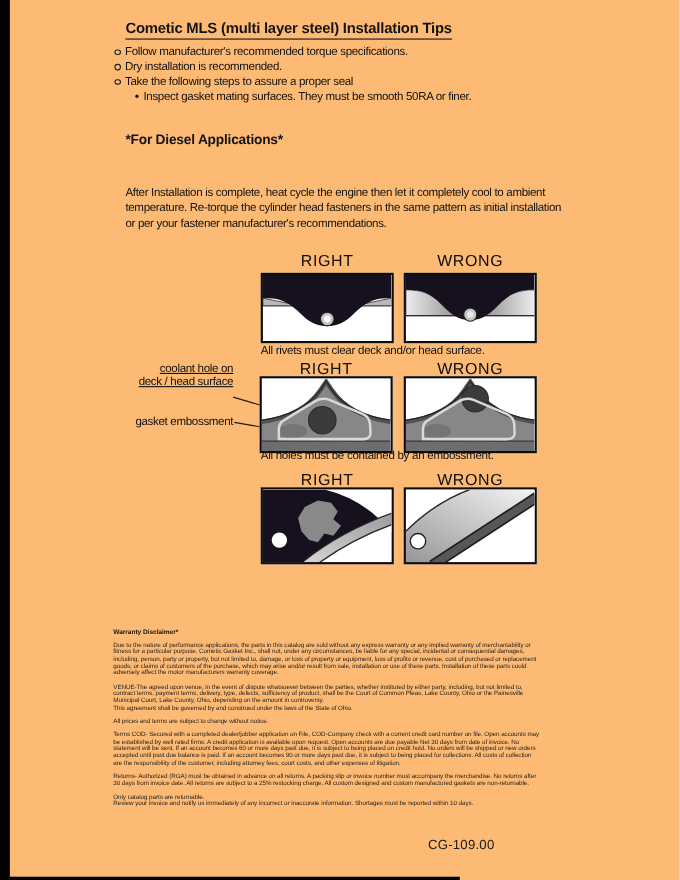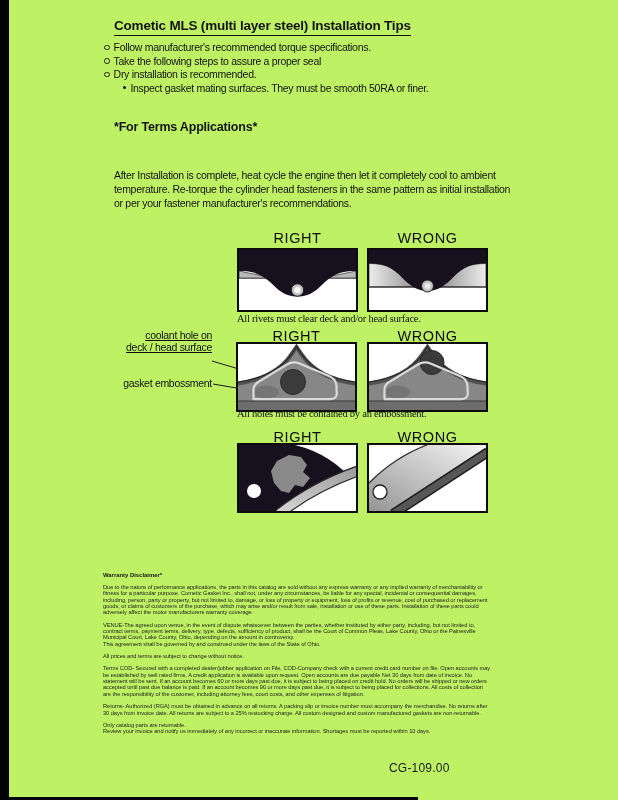--- a/index.html
+++ b/index.html
@@ -1,17 +1,17 @@
 <!DOCTYPE html>
 <html style="--c-ink: #17101f; --c-text: #141414; --c-gray-wedge: #b9b9b9; --c-gray-body: #878787; --c-gray-hole: #3b3b3b; --c-gray-bottom-band: #6d6d6d; --c-embossment-line: #d9d9d9;"><head>
 <meta charset="utf-8">
 <style>
   html,body { margin:0; padding:0; background:#e9e9e9; }
   .page {
-    position:relative; width:618px; height:800px; background:#bef264;
+    position:relative; width:618px; height:800px; background:#fdba74;
     font-family:"Liberation Sans", sans-serif; color:var(--c-text,#141414);
     overflow:hidden;
   }
   .abs { position:absolute; }
   .leftbar { left:0; top:0; width:9px; height:800px; background:#030303; }
   .bottombar { left:9px; top:797px; width:409px; height:3px; background:#030303; }
 
   .title {
     left:114px; top:18px; font-size:13.5px; font-weight:bold;
     border-bottom:1.6px solid #111; padding-bottom:2px; letter-spacing:-0.2px;
@@ -26,21 +26,21 @@
   .body-txt { font-size:10.5px; letter-spacing:-0.3px; line-height:13.6px; color:#121212; }
 
   .h2 { left:114px; top:120px; font-size:12.5px; font-weight:bold; letter-spacing:-0.2px; }
   .para { left:114px; font-size:10.5px; letter-spacing:-0.3px; line-height:13.8px; color:#121212; }
   .pre { white-space:pre-line; }
 
   .dlabel { width:121px; text-align:center; font-size:14.5px; letter-spacing:0.6px; color:#0e0e0e; }
   .dbox { width:117px; height:60px; border:2px solid #0c0c0c; overflow:hidden; background:#fff; }
   .dbox svg { display:block; }
   .dbox.tall { height:66px; }
-  .caption { font-size:10.5px; letter-spacing:-0.25px; line-height:12.2px; color:#111;font-family:Liberation Serif, serif; }
+  .caption { font-size:10.5px; letter-spacing:-0.25px; line-height:12.2px; color:#111; }
 
   .side-label { width:112px; text-align:right; font-size:10.5px; letter-spacing:-0.3px;
     line-height:11.8px; color:#111; }
 
   .fine-wrap { left:103px; top:572px; width:436px; }
   .fine-h { font-size:5.9px; font-weight:bold; letter-spacing:0; }
   .fine { font-size:5.7px; line-height:6.35px; letter-spacing:-0.05px; color:#1c1c1c; margin:6px 0 0 0; }
   .footer-code { left:389px; top:761px; font-size:12px; letter-spacing:0.2px; color:#1a1a1a; }
 
   
@@ -58,33 +58,33 @@
 
   <div class="abs title">Cometic MLS (multi layer steel) Installation Tips</div>
 
   <div class="abs tips">
     <div class="tip-row">
       <span class="obullet"></span>
       <span class="body-txt">Follow manufacturer's recommended torque specifications.</span>
     </div>
     <div class="tip-row">
       <span class="obullet"></span>
-      <span class="body-txt">Take the following steps to assure a proper seal</span>
+      <span class="body-txt">Dry installation is recommended.</span>
     </div>
     <div class="tip-row">
       <span class="obullet"></span>
-      <span class="body-txt">Dry installation is recommended.</span>
+      <span class="body-txt">Take the following steps to assure a proper seal</span>
     </div>
     <div class="tip-row sub">
       <span class="fbullet"></span>
       <span class="body-txt">Inspect gasket mating surfaces.  They must be smooth 50RA or finer.</span>
     </div>
   </div>
 
-  <div class="abs h2">*For Terms Applications*</div>
+  <div class="abs h2">*For Diesel Applications*</div>
   <div class="abs para pre" style="top:169px;">After Installation is complete, heat cycle the engine then let it completely cool to ambient
 temperature. Re-torque the cylinder head fasteners in the same pattern as initial installation
 or per your fastener manufacturer's recommendations.</div>
 
   <div class="abs dlabel" style="left:237px; top:230px;">RIGHT</div>
   <div class="abs dlabel" style="left:367px; top:230px;">WRONG</div>
 
   <div class="abs dbox" style="left:237px; top:248px;">
     <svg width="117" height="60" viewBox="0 0 117 60">
       <rect width="117" height="60" class="f-white"></rect>

